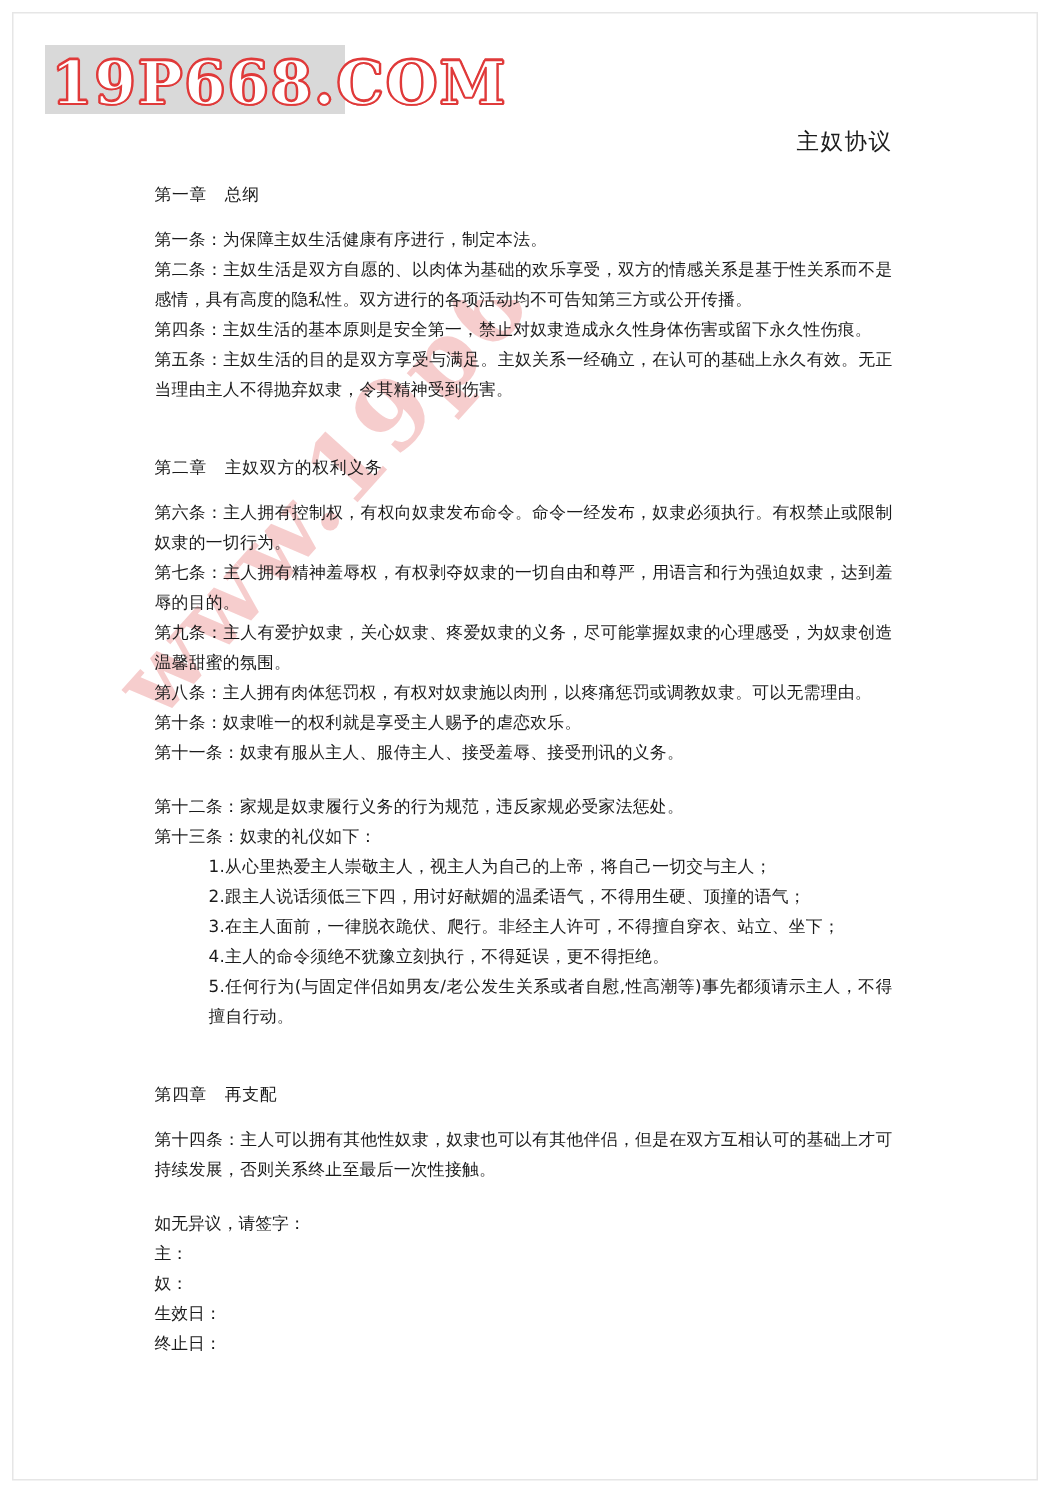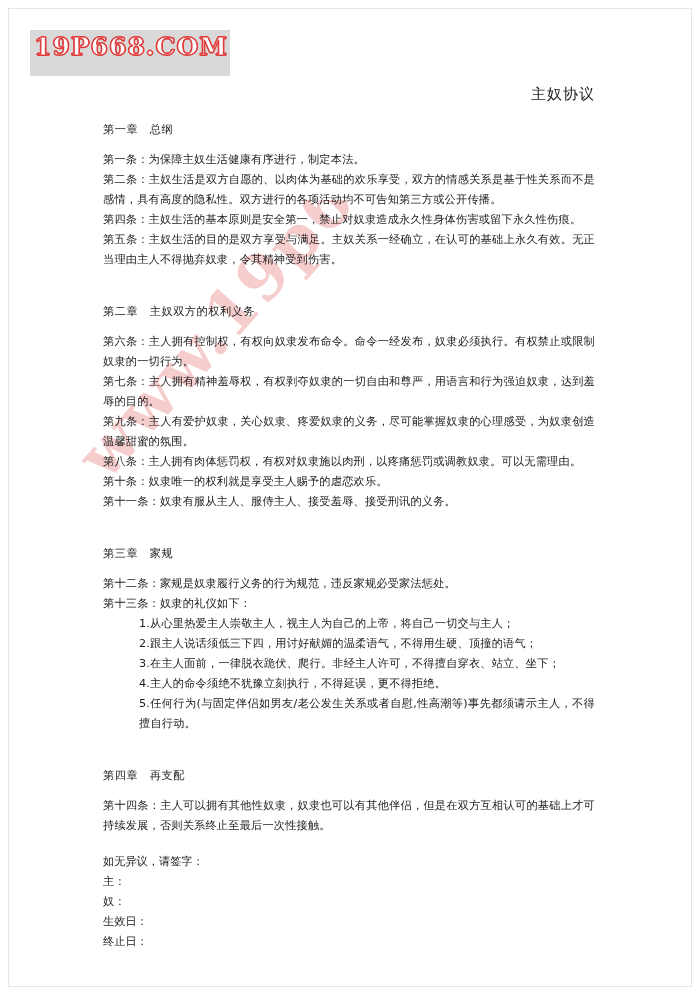--- a/index.html
+++ b/index.html
@@ -41,21 +41,21 @@
     width: 200px;
     height: 46px;
     background: #d9d9d9;
   }
   .logo-text {
     position: absolute;
     left: 34px;
     top: 32px;
     font-family: "DejaVu Serif", "Liberation Serif", serif;
     font-weight: bold;
-    font-size: 25px;
+    font-size: 40px;
     letter-spacing: 1px;
     color: #ffffff;
     -webkit-text-stroke: 1.2px #e03a3a;
     text-shadow:
       1px 0 0 #e03a3a, -1px 0 0 #e03a3a,
       0 1px 0 #e03a3a, 0 -1px 0 #e03a3a;
     white-space: nowrap;
   }
 
   
@@ -152,21 +152,20 @@
     <div class="chapter">第二章　主奴双方的权利义务</div>
     <p class="para">第六条：主人拥有控制权，有权向奴隶发布命令。命令一经发布，奴隶必须执行。有权禁止或限制奴隶的一切行为。</p>
     <p class="para">第七条：主人拥有精神羞辱权，有权剥夺奴隶的一切自由和尊严，用语言和行为强迫奴隶，达到羞辱的目的。</p>
     <p class="para">第九条：主人有爱护奴隶，关心奴隶、疼爱奴隶的义务，尽可能掌握奴隶的心理感受，为奴隶创造温馨甜蜜的氛围。</p>
     <p class="para">第八条：主人拥有肉体惩罚权，有权对奴隶施以肉刑，以疼痛惩罚或调教奴隶。可以无需理由。</p>
     <p class="para">第十条：奴隶唯一的权利就是享受主人赐予的虐恋欢乐。</p>
     <p class="para">第十一条：奴隶有服从主人、服侍主人、接受羞辱、接受刑讯的义务。</p>
 
     <div class="gap"></div>
 
-    <div class="chapter">第三章　家规</div>
     <p class="para">第十二条：家规是奴隶履行义务的行为规范，违反家规必受家法惩处。</p>
     <p class="para">第十三条：奴隶的礼仪如下：</p>
     <ul class="list">
       <li>1.从心里热爱主人崇敬主人，视主人为自己的上帝，将自己一切交与主人；</li>
       <li>2.跟主人说话须低三下四，用讨好献媚的温柔语气，不得用生硬、顶撞的语气；</li>
       <li>3.在主人面前，一律脱衣跪伏、爬行。非经主人许可，不得擅自穿衣、站立、坐下；</li>
       <li>4.主人的命令须绝不犹豫立刻执行，不得延误，更不得拒绝。</li>
       <li>5.任何行为(与固定伴侣如男友/老公发生关系或者自慰,性高潮等)事先都须请示主人，不得擅自行动。</li>
     </ul>
 

